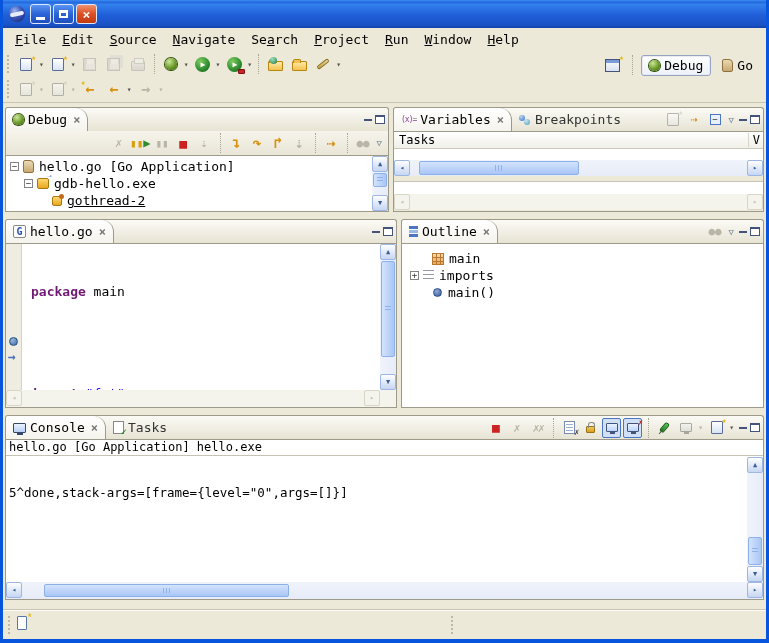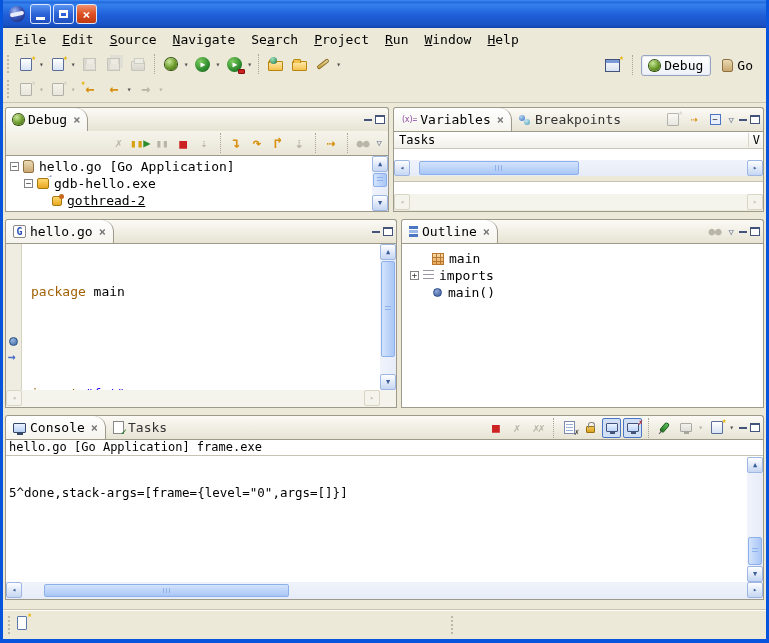--- a/index.html
+++ b/index.html
@@ -103,21 +103,21 @@
   .ic-varstab{font-size:8px;color:#8A4AA0;letter-spacing:-1px;}
   .ic-bp2{position:relative;width:12px;height:10px;}
   .ic-bp2::before{content:"";position:absolute;top:0;left:0;width:6px;height:6px;border-radius:50%;background:radial-gradient(circle at 35% 30%,#B8D8F0,#3A6AC8);}
   .ic-bp2::after{content:"";position:absolute;bottom:0;right:1px;width:6px;height:6px;border-radius:50%;background:radial-gradient(circle at 35% 30%,#C8E8F0,#4A9AB8);}
   .ic-logical{color:#D89010;font-size:11px;font-weight:bold;}
   .ic-collapse{width:11px;height:11px;border:1px solid #4A76C4;background:#EAF0FA;color:#333;font-size:9px;line-height:9px;text-align:center;}
   
   .ed-ruler{position:absolute;left:0;top:0;bottom:0;width:16px;background:#EFEDE2;border-right:1px solid #D6D2C2;}
   .ed-code{position:absolute;left:17px;top:0;bottom:0;right:16px;background:#fff;font-size:13px;line-height:17px;padding-top:5px;white-space:pre;}
   .cl{height:17px;display:flex;align-items:center;padding-left:8px;}
-  .kw{color:#a16207;font-weight:normal;}
+  .kw{color:#701a75;font-weight:bold;}
   .str{color:#2A00FF;}
   .bp-dot{position:absolute;left:3px;width:9px;height:9px;border-radius:50%;background:radial-gradient(circle at 35% 30%,#9AB8E0,#3A67A6);border:1px solid #29517E;}
   .ip-arrow{position:absolute;left:2px;color:#4B6FC6;font-weight:bold;font-size:13px;}
   .ic-goG{width:13px;height:13px;background:#fff;border:1px solid #888;color:#2A50B8;font-size:10px;font-weight:bold;line-height:11px;text-align:center;border-radius:2px;}
   
   .ic-pkg{width:12px;height:12px;background:linear-gradient(#F5D9A8,#E8A858);border:1px solid #B87830;position:relative;margin-right:5px;flex:none;}
   .ic-pkg::before{content:"";position:absolute;left:3px;top:0;bottom:0;width:1px;background:#B87830;box-shadow:4px 0 0 #B87830;}
   .ic-pkg::after{content:"";position:absolute;top:3px;left:0;right:0;height:1px;background:#B87830;box-shadow:0 4px 0 #B87830;}
   .ic-list{width:11px;height:11px;position:relative;margin-right:5px;flex:none;
     background:repeating-linear-gradient(#9A98A8 0 1px,transparent 1px 4px);}
@@ -522,21 +522,21 @@
           <span class="dd dis">▾</span>
           <span class="vbtn">
               <span class="ic-new"></span>
             </span>
           <span class="dd">▾</span>
           <span class="vb-min"></span>
           <span class="vb-max"></span>
         </span>
       </div>
       <div class="vbody" style="height:161px;">
-        <div class="conlabel">hello.go [Go Application] frame.exe</div>
+        <div class="conlabel">hello.go [Go Application] hello.exe</div>
         <div class="context">
           <div class="conlines">
             <div class="cline">5^done,stack-args=[frame={level="0",args=[]}]</div>
             
             
             
             
             
           </div>
         </div>

